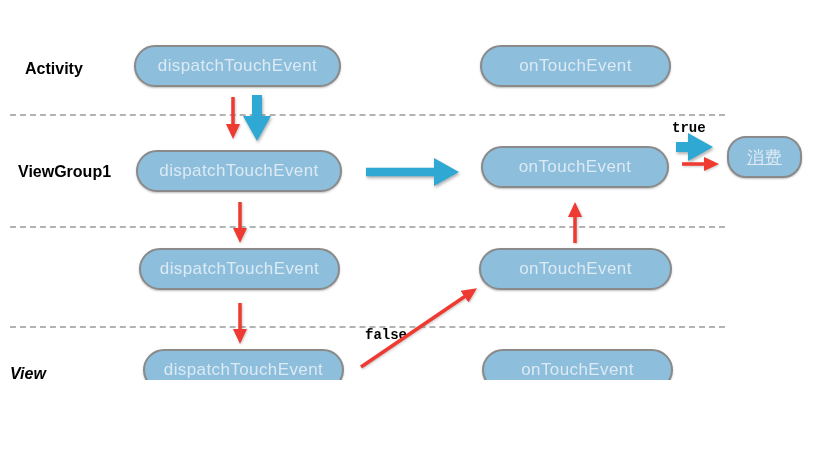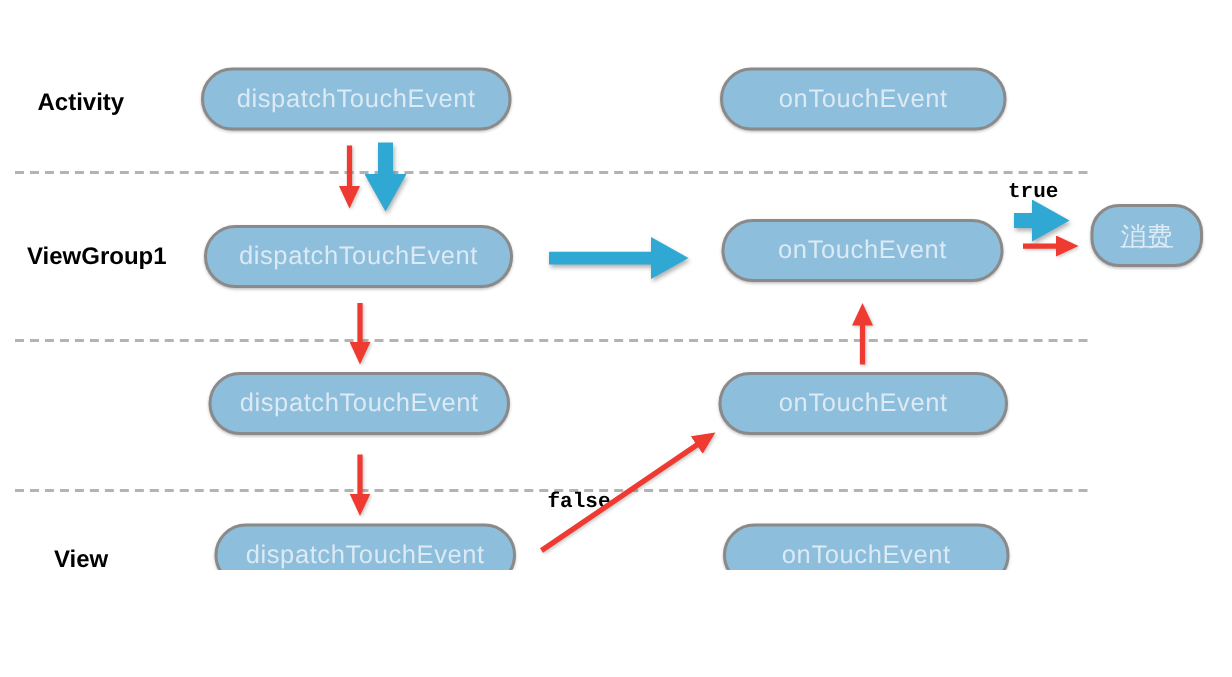--- a/index.html
+++ b/index.html
@@ -23,21 +23,21 @@
   .row-label{
     position:absolute;
     font-size:16px;
     font-weight:bold;
     color:var(--row-label);
     white-space:nowrap;
   }
   #lbl-activity{left:25px;top:60px;}
   #lbl-vg1{left:18px;top:163px;}
   #lbl-vg2{left:22px;top:270px;}
-  #lbl-view{left:36px;top:365px;}
+  #lbl-view{left:10px;top:365px;font-style:italic;}
 
   .divider{
     position:absolute;
     left:10px;width:715px;height:0;
     border-top:2px dashed var(--divider);
   }
   #div1{top:114px;}
   #div2{top:226px;}
   #div3{top:326px;}
   #div4{top:422px;}

